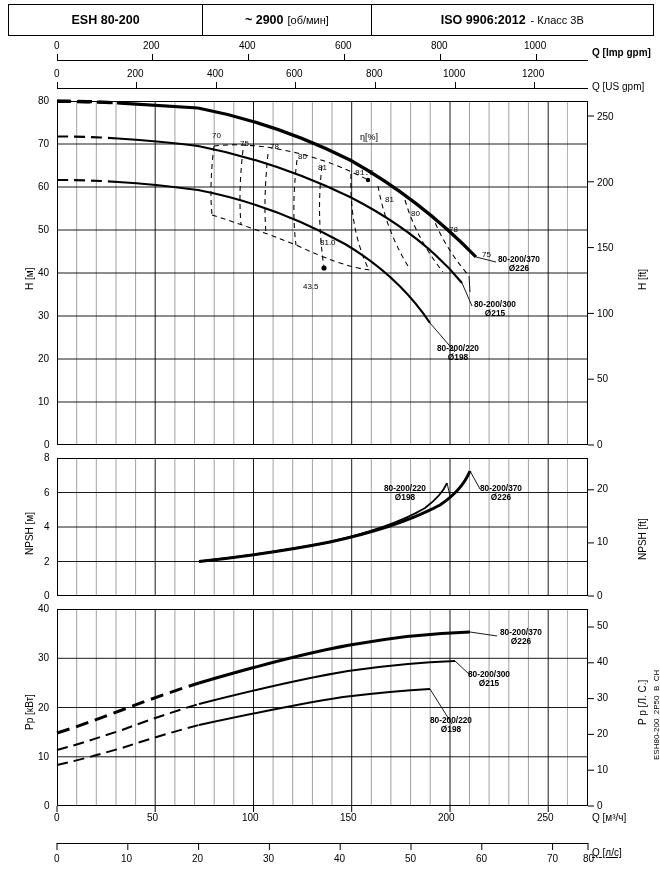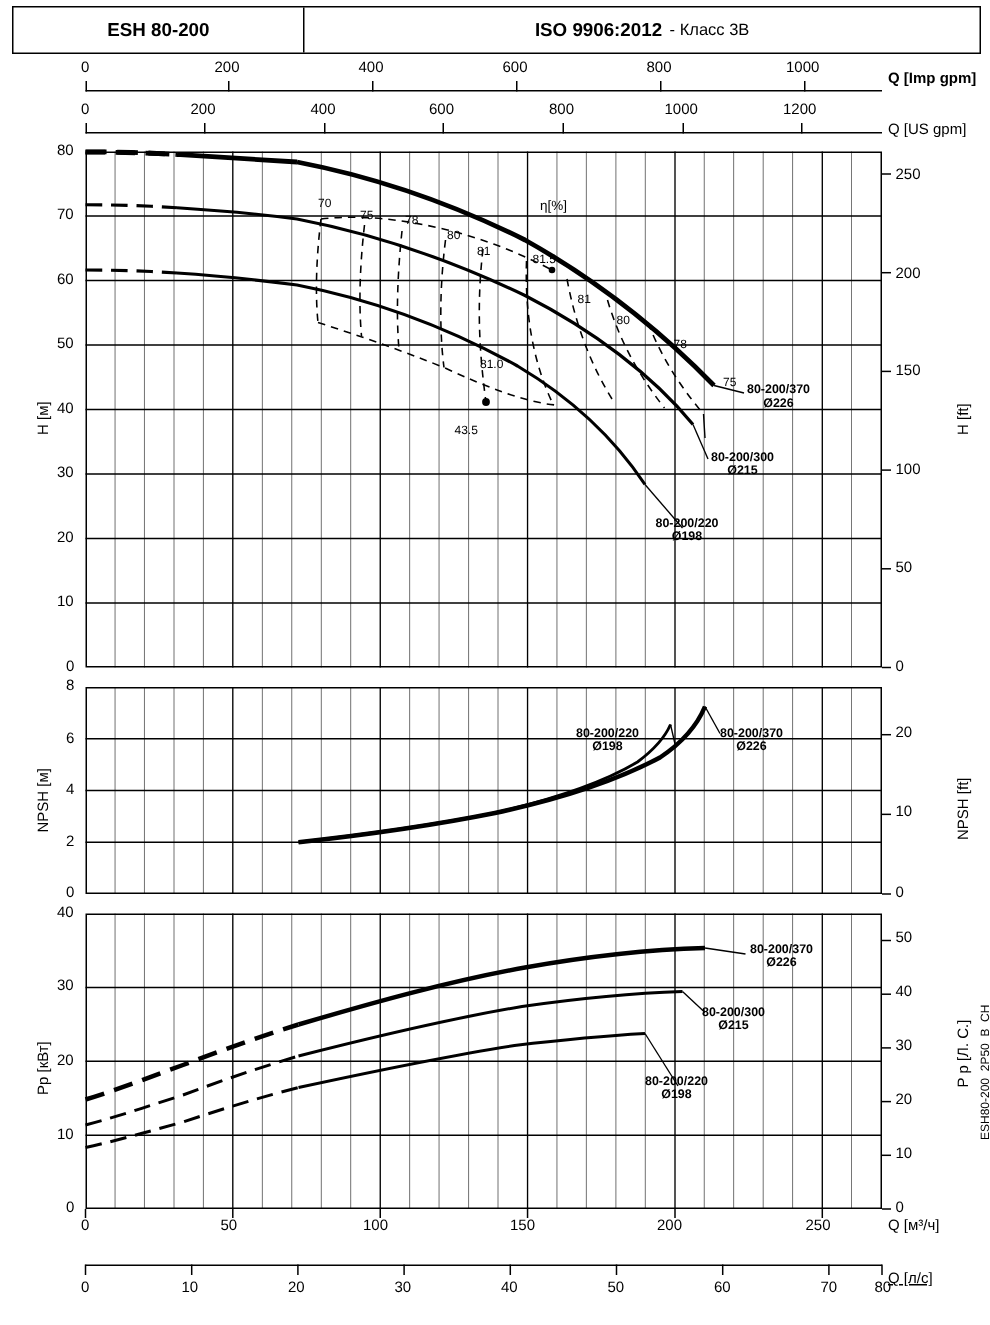--- a/index.html
+++ b/index.html
@@ -32,20 +32,25 @@
 
   svg{position:absolute;left:0;top:0;overflow:visible;}
 </style>
 </head>
 <body>
 
 <div class="wrap">
 
   <div class="header">
     <div class="cell c1">ESH 80-200</div>
+    <div class="cell c2">
+      <span>~ 2900</span>
+      <span style="width:4px"></span>
+      <span class="small">[об/мин]</span>
+    </div>
     <div class="cell c3">
       <span>ISO 9906:2012</span>
       <span style="width:5px"></span>
       <span class="small">- Класс 3B</span>
     </div>
   </div>
 
   <div class="vert sidecode" style="left:652px;top:760px;transform:rotate(-90deg);">ESH80-200_2P50_B_CH</div>
 
   <div class="plot" style="left:57px;top:60px;width:531px;height:2px;border-width:0;border-top:1.5px solid #000;"></div>
@@ -185,21 +190,21 @@
     </g>
   </svg>
 
   <div class="etaLbl" style="left:360px;top:132px;">η[%]</div>
 
   <div class="effnum" style="left:212px;top:131px;">70</div>
   <div class="effnum" style="left:240px;top:139px;">75</div>
   <div class="effnum" style="left:270px;top:142px;">78</div>
   <div class="effnum" style="left:298px;top:152px;">80</div>
   <div class="effnum" style="left:318px;top:163px;">81</div>
-  <div class="effnum" style="left:355px;top:168px;">81.5</div>
+  <div class="effnum" style="left:355px;top:168px;font-family:Liberation Mono, monospace;">81.5</div>
   <div class="effnum" style="left:385px;top:195px;">81</div>
   <div class="effnum" style="left:411px;top:209px;">80</div>
   <div class="effnum" style="left:449px;top:225px;">78</div>
   <div class="effnum" style="left:482px;top:250px;">75</div>
   <div class="effnum" style="left:320px;top:238px;">81.0</div>
   <div class="effnum" style="left:303px;top:282px;">43.5</div>
 
   <div class="callout" style="left:498px;top:255px;">
     <span style="white-space:pre-line;">80-200/370
 Ø226</span>

